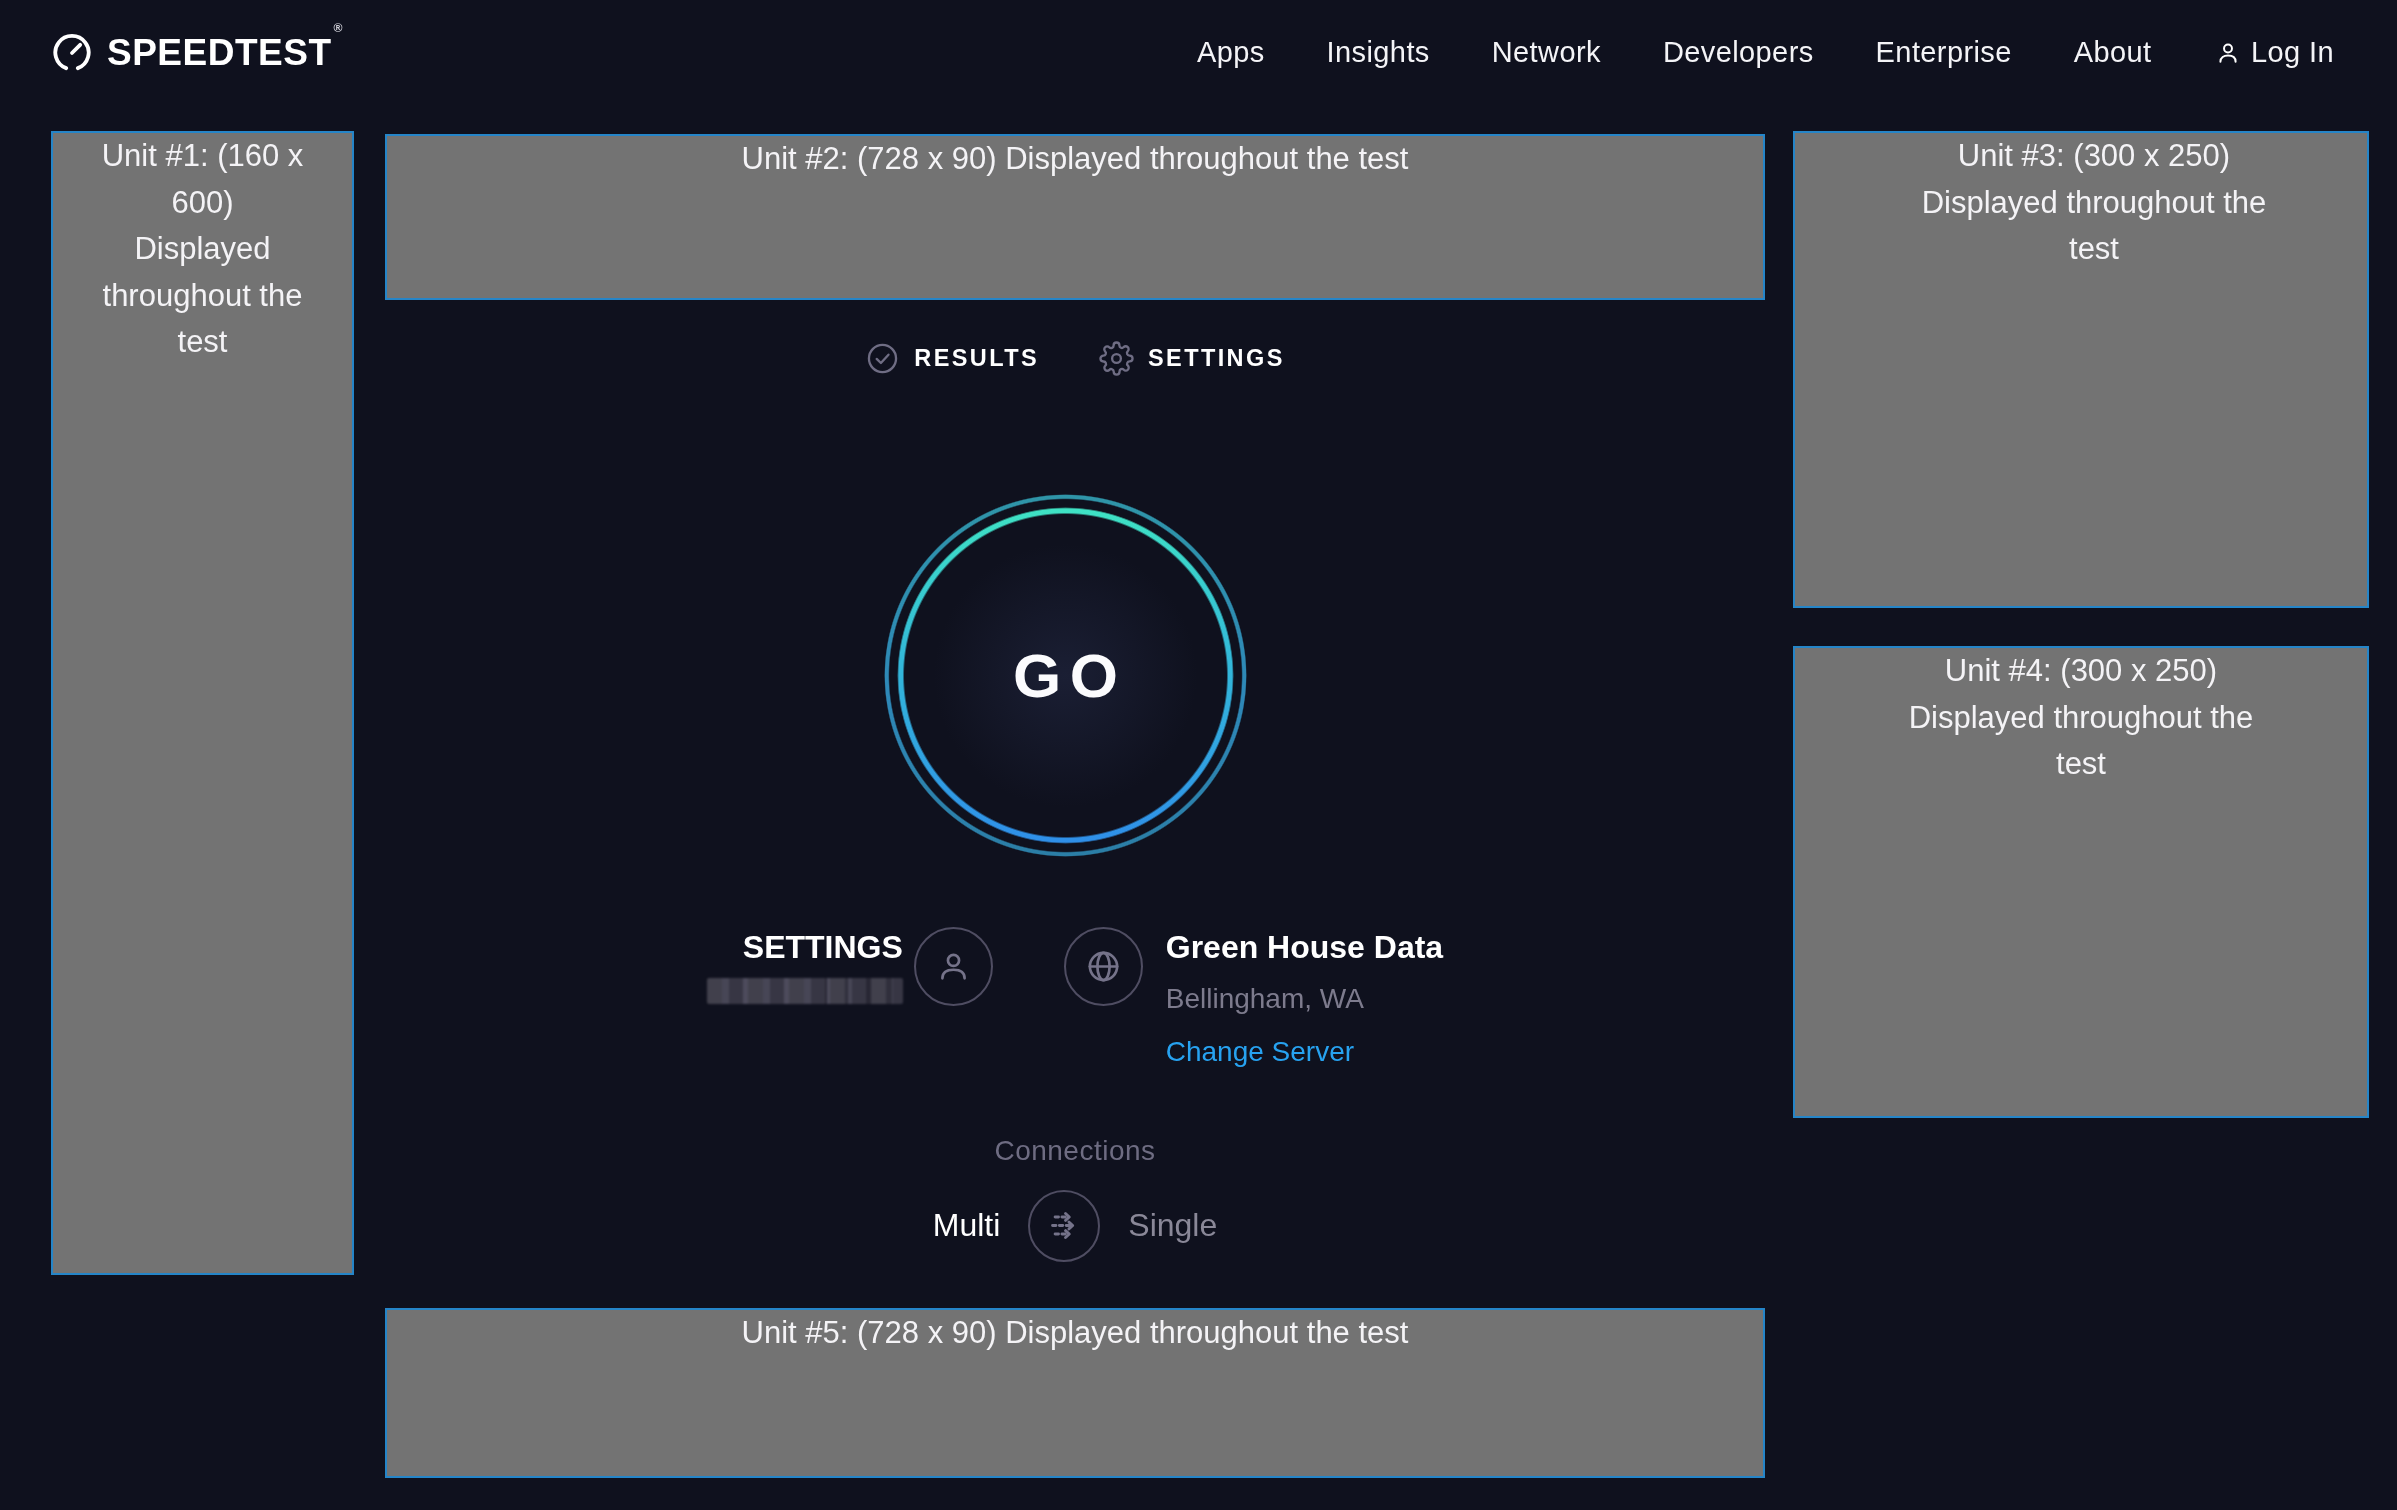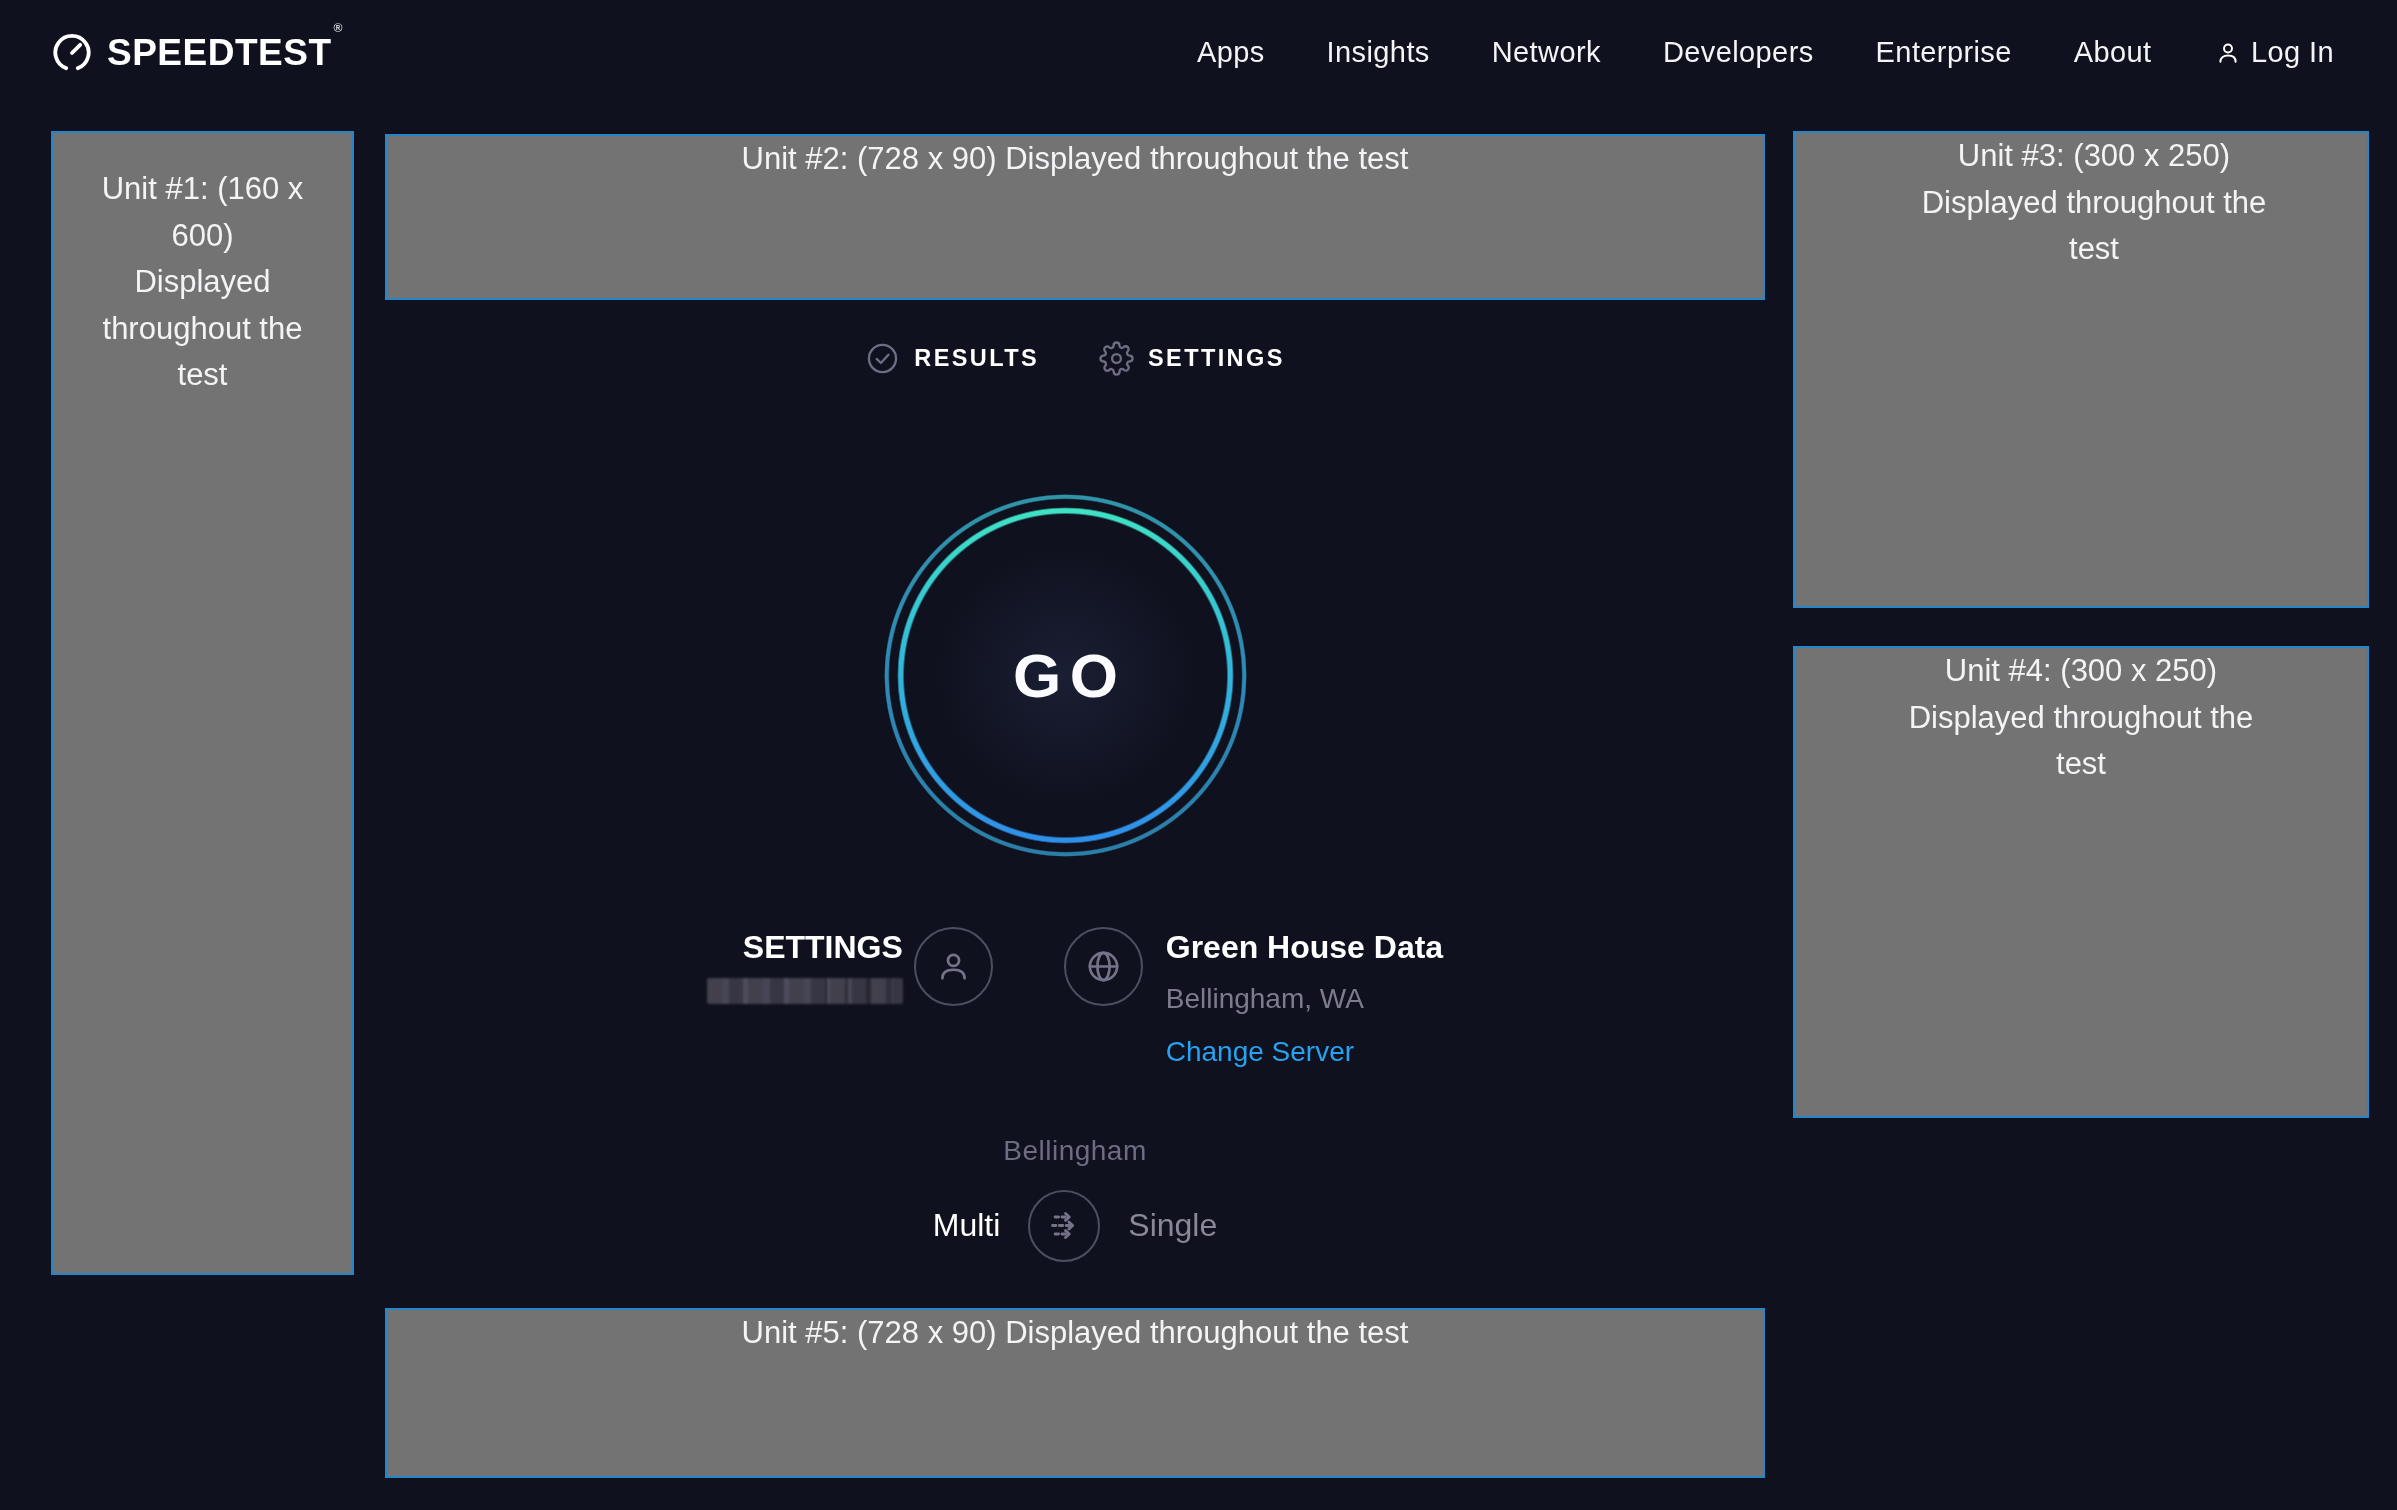--- a/index.html
+++ b/index.html
@@ -20,21 +20,21 @@
   .nav { position:absolute; right:63px; top:0; height:105px; display:flex; align-items:center; gap:62px; }
   .nav-item { font-size:29px; color:#f4f4f7; letter-spacing:0.4px; cursor:pointer; }
   .nav-login { display:flex; align-items:center; gap:9.4px; cursor:pointer; }
   .nav-login svg { width:28px; height:28px; color:#ffffff; }
 
   
   .ad { position:absolute; background:#737373; border:2.8px solid #2585c8;
         display:flex; align-items:flex-start; justify-content:center; text-align:center; }
   .ad-label { font-size:31px; line-height:1.5; color:#f4f3f6; font-weight:400; }
   .ad-unit1 { left:51px;  top:131px;  width:303px;  height:1144px; }
-  .ad-unit1 .ad-label { max-width:202px;margin-top:33px; }
+  .ad-unit1 .ad-label { max-width:202px; }
   .ad-unit2 { left:385px; top:134px;  width:1380px; height:166px; }
   .ad-unit3 { left:1793px; top:131px; width:576px;  height:477px;padding-left:26px; }
   .ad-unit3 .ad-label, .ad-unit4 .ad-label { max-width:377px; }
   .ad-unit4 { left:1793px; top:646px; width:576px;  height:472px; }
   .ad-unit5 { left:385px; top:1308px; width:1380px; height:170px; }
 
   
   .tabs { position:absolute; left:385px; top:341px; width:1380px;
           display:flex; justify-content:center; align-items:center; gap:60px; }
   .tab { display:flex; align-items:center; gap:14px; cursor:pointer; }
@@ -181,21 +181,21 @@
       </div>
       <div class="server-text">
         <div class="server-name">Green House Data</div>
         <div class="server-loc">Bellingham, WA</div>
         <div class="server-change">Change Server</div>
       </div>
     </div>
   </div>
 
   <div class="connections">
-    <div class="conn-label">Bellingham</div>
+    <div class="conn-label">Connections</div>
     <div class="conn-row">
       <span class="conn-multi">Multi</span>
       <div class="conn-toggle">
         <svg viewBox="0 0 24 24" fill="none" stroke="currentColor" stroke-width="1.7" stroke-linecap="round" stroke-linejoin="round">
           <line x1="6.5" y1="7" x2="13" y2="7" stroke-dasharray="2 2"></line>
           <polyline points="12.6 5 14.8 7 12.6 9"></polyline>
           <line x1="5" y1="12" x2="15" y2="12" stroke-dasharray="2 2"></line>
           <polyline points="14.6 10 16.8 12 14.6 14"></polyline>
           <line x1="6.5" y1="17" x2="13" y2="17" stroke-dasharray="2 2"></line>
           <polyline points="12.6 15 14.8 17 12.6 19"></polyline>

